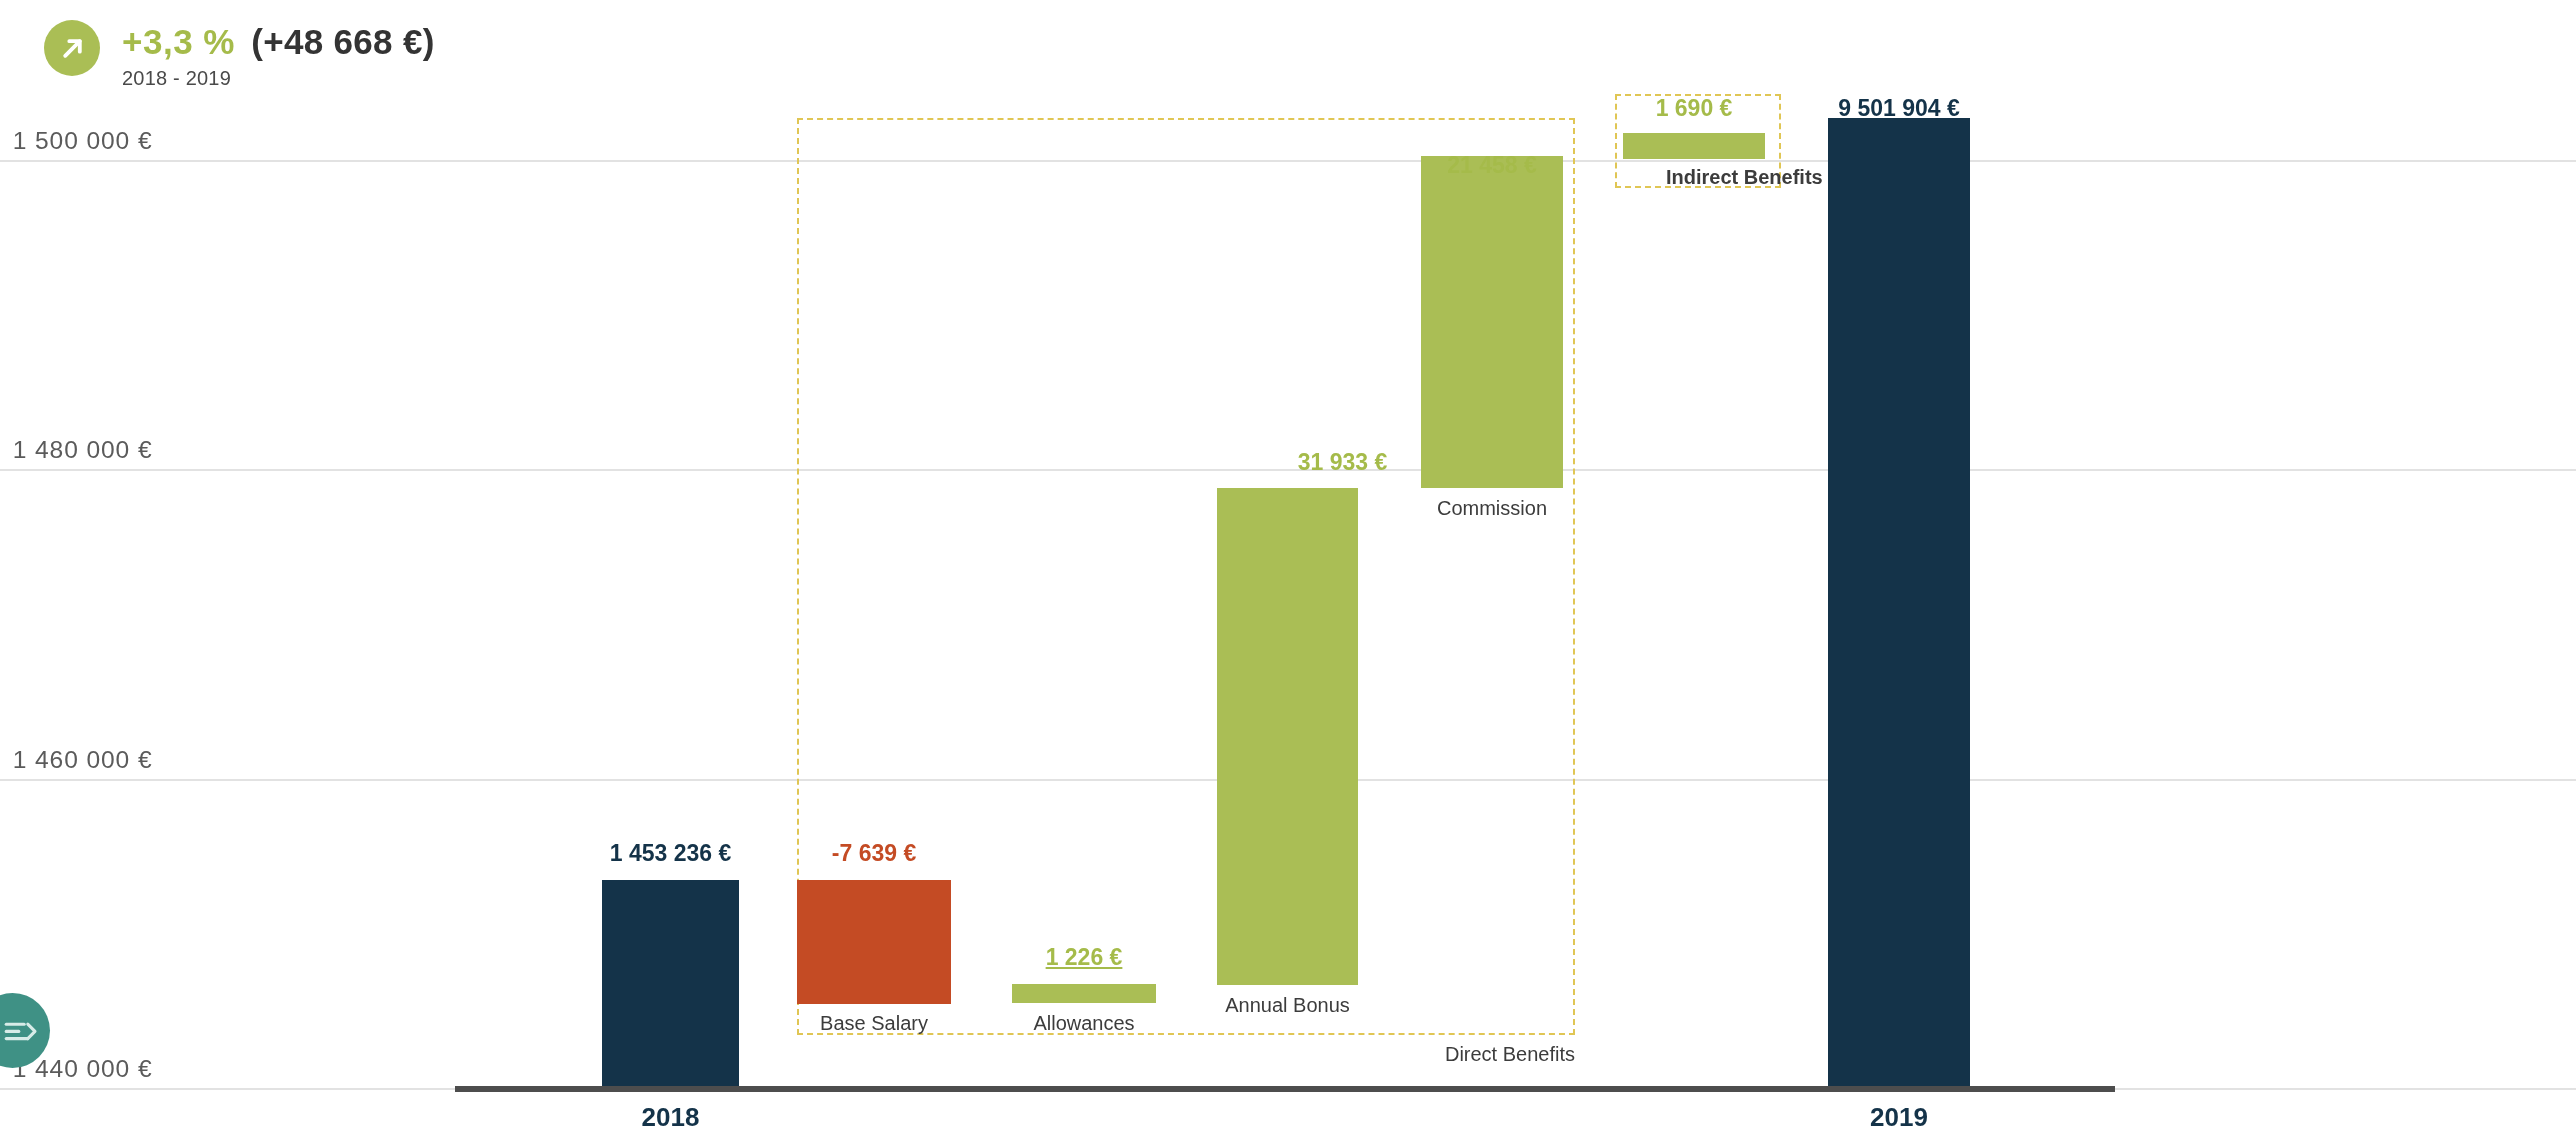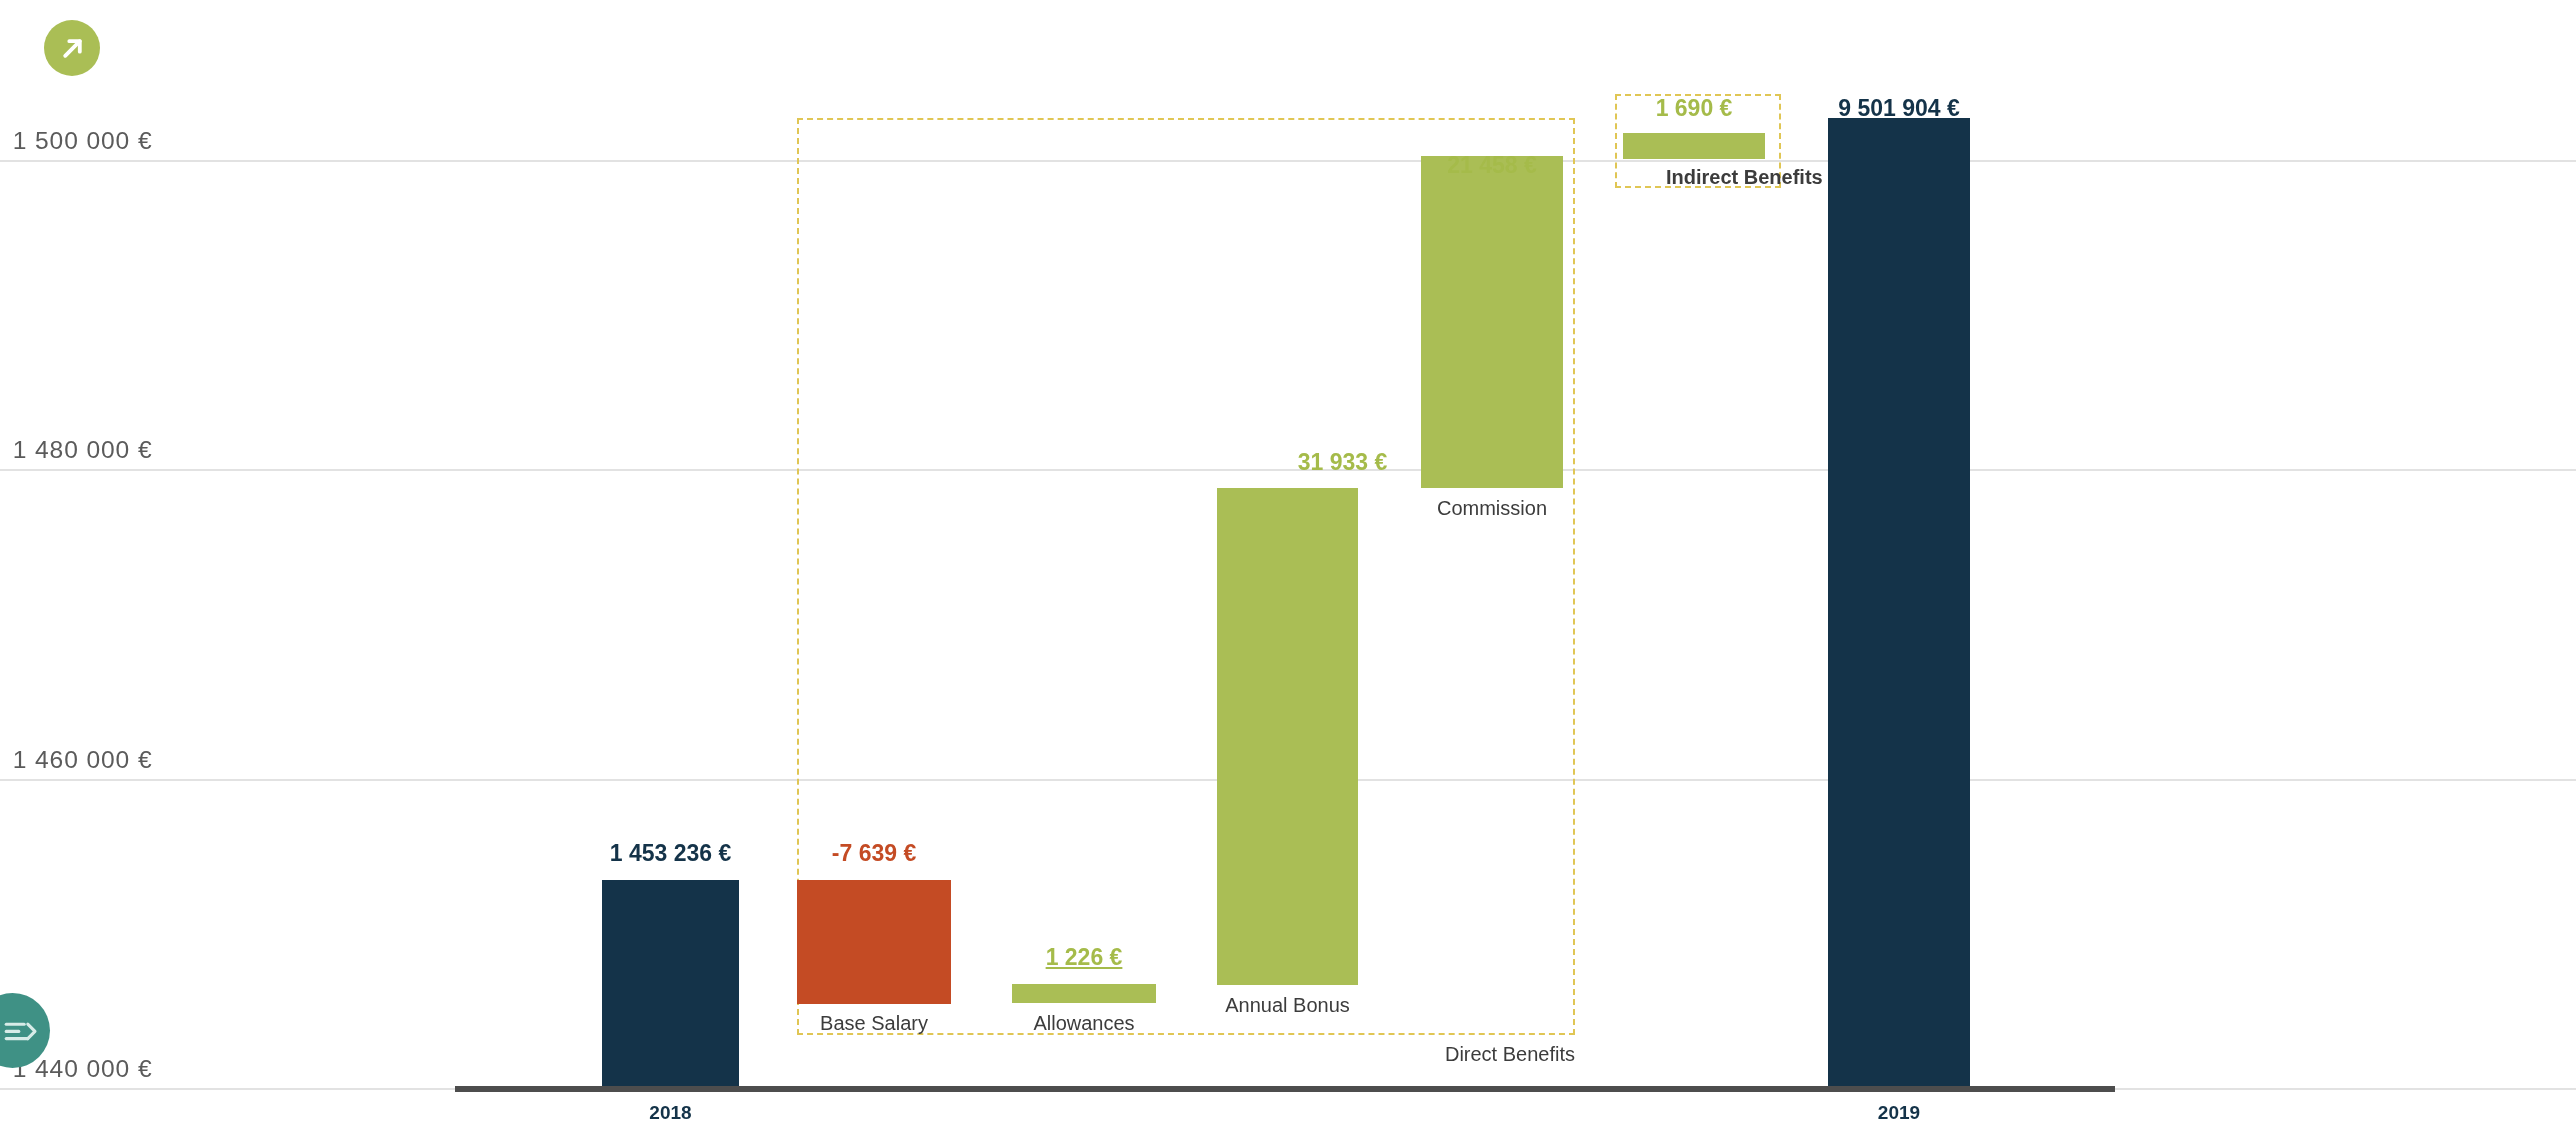--- a/index.html
+++ b/index.html
@@ -52,21 +52,21 @@
   .bar-label {
     position: absolute; text-align: center;
     font-size: 23px; font-weight: bold; white-space: nowrap;
   }
   .cat-label {
     position: absolute; text-align: center;
     font-size: 20px; color: #3c3c3c; white-space: nowrap; line-height: 1.18;
   }
   .year-label {
     position: absolute; text-align: center;
-    font-size: 19px; font-weight: bold; color: #143349; white-space: nowrap;
+    font-size: 26px; font-weight: bold; color: #143349; white-space: nowrap;
   }
 
   .group-box {
     position: absolute;
     border: 2.7px dashed #E0C654;
     background: transparent;
   }
   .group-caption {
     position: absolute; text-align: center;
     font-size: 20px; color: #3c3c3c; white-space: nowrap;
@@ -136,20 +136,27 @@
 
   <div class="header">
     <div class="trend-badge">
       <span>
         <svg width="31" height="31" viewBox="0 0 34 34" aria-hidden="true">
           <path d="M9 25 L25 9" stroke="#ffffff" stroke-width="4.2" stroke-linecap="round" fill="none"></path>
           <path d="M13.5 9 L25 9 L25 20.5" stroke="#ffffff" stroke-width="4.2" stroke-linecap="round" stroke-linejoin="round" fill="none"></path>
         </svg>
       </span>
     </div>
+    <div class="header-texts">
+      <div class="header-line1">
+        <span class="delta-pct">+3,3 %</span>
+        <span class="delta-abs">(+48 668 €)</span>
+      </div>
+      <div class="period">2018 - 2019</div>
+    </div>
   </div>
 
   <div class="side-widget">
     <span>
       <svg width="35" height="27" viewBox="0 0 38 30" aria-hidden="true">
         <line x1="2" y1="8" x2="22" y2="8" stroke="#d8ece8" stroke-width="3.4" stroke-linecap="round"></line>
         <line x1="2" y1="16" x2="16" y2="16" stroke="#d8ece8" stroke-width="3.4" stroke-linecap="round"></line>
         <line x1="2" y1="24" x2="26" y2="24" stroke="#d8ece8" stroke-width="3.4" stroke-linecap="round"></line>
         <path d="M26 8 L34 16 L26 24" stroke="#d8ece8" stroke-width="3.4" fill="none" stroke-linecap="round" stroke-linejoin="round"></path>
       </svg>

